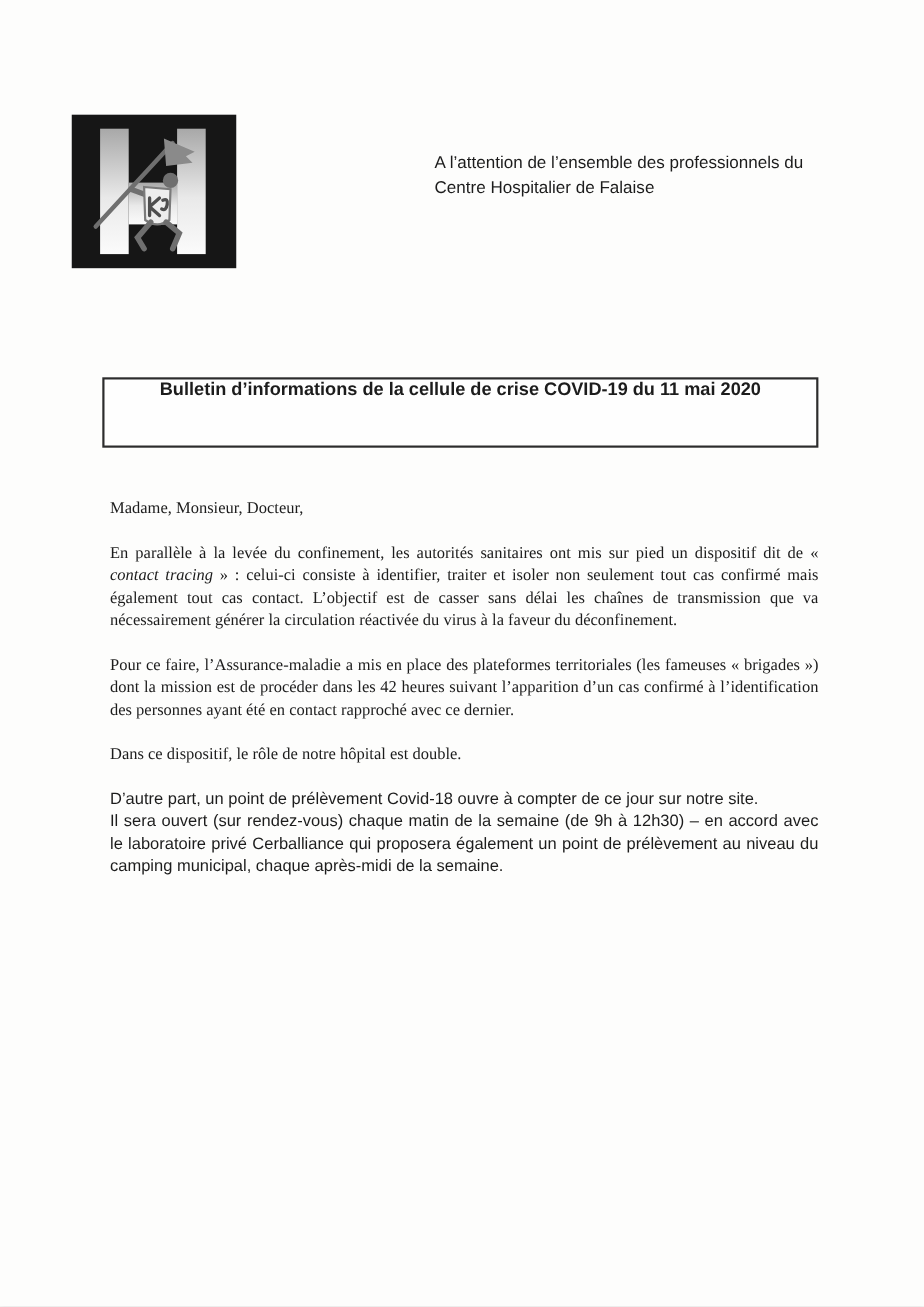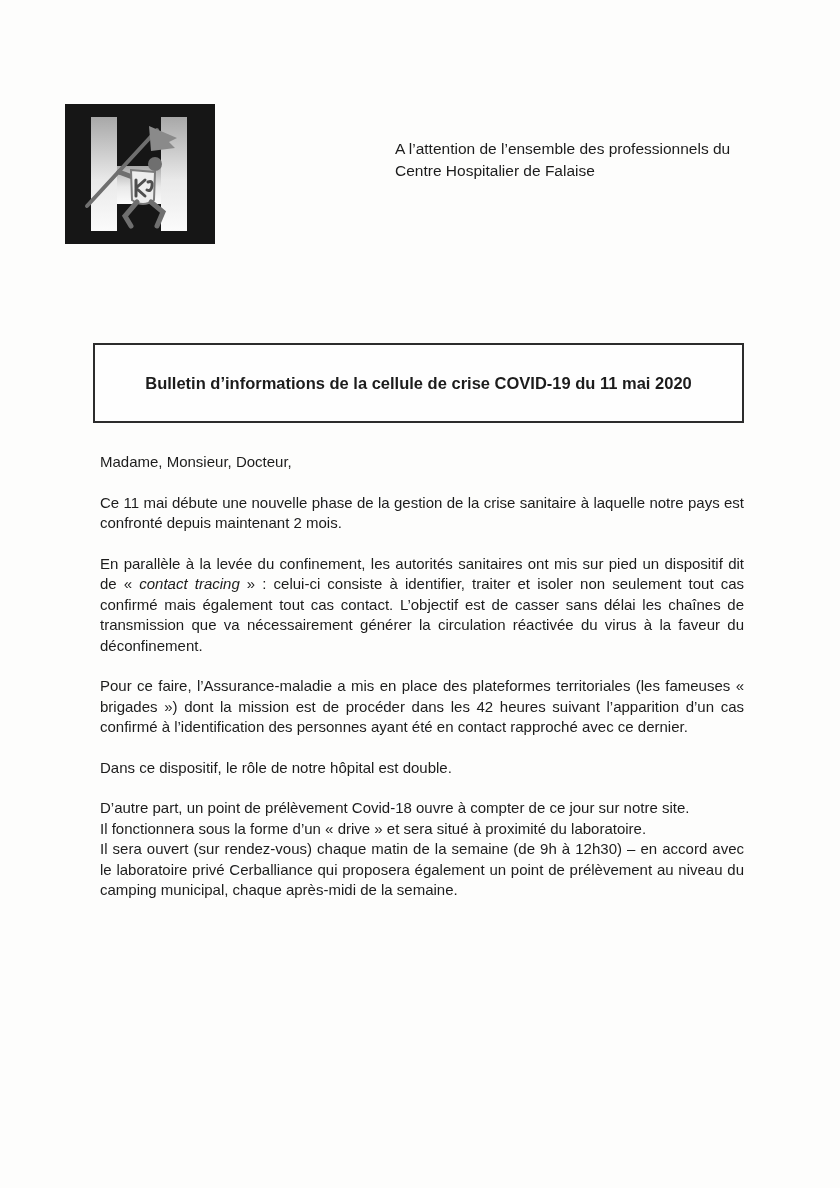--- a/index.html
+++ b/index.html
@@ -44,44 +44,44 @@
     font-size: 15.5px;
     line-height: 22px;
   }
   .dateline { margin-top: 22px; }
   
   .title-box {
     position: absolute;
     left: 93px;
     top: 343px;
     width: 651px;
-    height: 80px;
+    height: 64px;
     border: 2px solid #2c2c2c;
     background: #fefefe;
     display: flex;
-    align-items: center;
+    align-items: flex-start;
     justify-content: center;
     box-sizing: border-box;
   }
   .title-text {
     font-weight: bold;
     font-size: 16.5px;
     text-align: center;
   }
   
   .letter-body {
     position: absolute;
     left: 100px;
     top: 452px;
     width: 644px;
     font-size: 15px;
     line-height: 20.5px;
     text-align: justify;
   }
-  .letter-body p { margin: 0 0 20px 0; }
+  .letter-body p { margin: 0 0 20px 0; font-family: Liberation Serif, serif; }
   .salutation { text-align: left; }
   .para-group { margin: 0 0 20px 0; }
   .para-group .pline { margin: 0; }
   em.term { font-style: italic; }
 </style>
 </head>
 <body>
 
 <div class="page">
 
@@ -126,30 +126,28 @@
     <div class="addr-line">Centre Hospitalier de Falaise</div>
   </div>
 
   <div class="title-box">
     <div class="title-text">Bulletin d’informations de la cellule de crise COVID-19 du 11 mai 2020</div>
   </div>
 
   <div class="letter-body">
     <p class="salutation">Madame, Monsieur, Docteur,</p>
 
-    <p>Ce 11 mai débute une nouvelle phase de la gestion de la crise sanitaire à laquelle notre pays est confronté depuis maintenant 2 mois.</p>
 
     <p><span>En parallèle à la levée du confinement, les autorités sanitaires ont mis sur pied un dispositif dit de « </span><em class="term">contact tracing</em><span> » : celui-ci consiste à identifier, traiter et isoler non seulement tout cas confirmé mais également tout cas contact. L’objectif est de casser sans délai les chaînes de transmission que va nécessairement générer la circulation réactivée du virus à la faveur du déconfinement.</span></p>
 
     <p>Pour ce faire, l’Assurance-maladie a mis en place des plateformes territoriales (les fameuses « brigades ») dont la mission est de procéder dans les 42 heures suivant l’apparition d’un cas confirmé à l’identification des personnes ayant été en contact rapproché avec ce dernier.</p>
 
     <p>Dans ce dispositif, le rôle de notre hôpital est double.</p>
 
 
     <div class="para-group">
       <div class="pline">D’autre part, un point de prélèvement Covid-18 ouvre à compter de ce jour sur notre site.</div>
-      <div class="pline">Il fonctionnera sous la forme d’un « drive » et sera situé à proximité du laboratoire.</div>
       <div class="pline">Il sera ouvert (sur rendez-vous) chaque matin de la semaine (de 9h à 12h30) – en accord avec le laboratoire privé Cerballiance qui proposera également un point de prélèvement au niveau du camping municipal, chaque après-midi de la semaine.</div>
     </div>
 
   </div>
 
 </div>
 
 </body></html>

